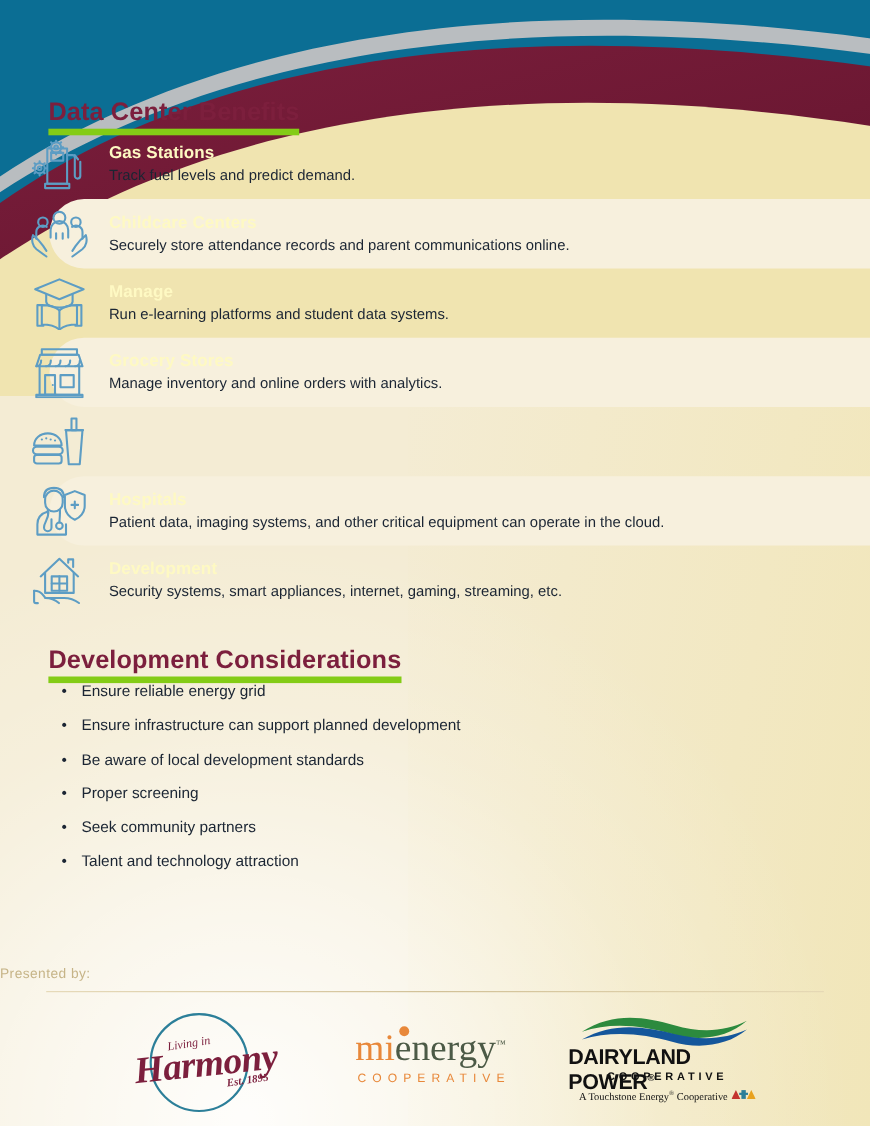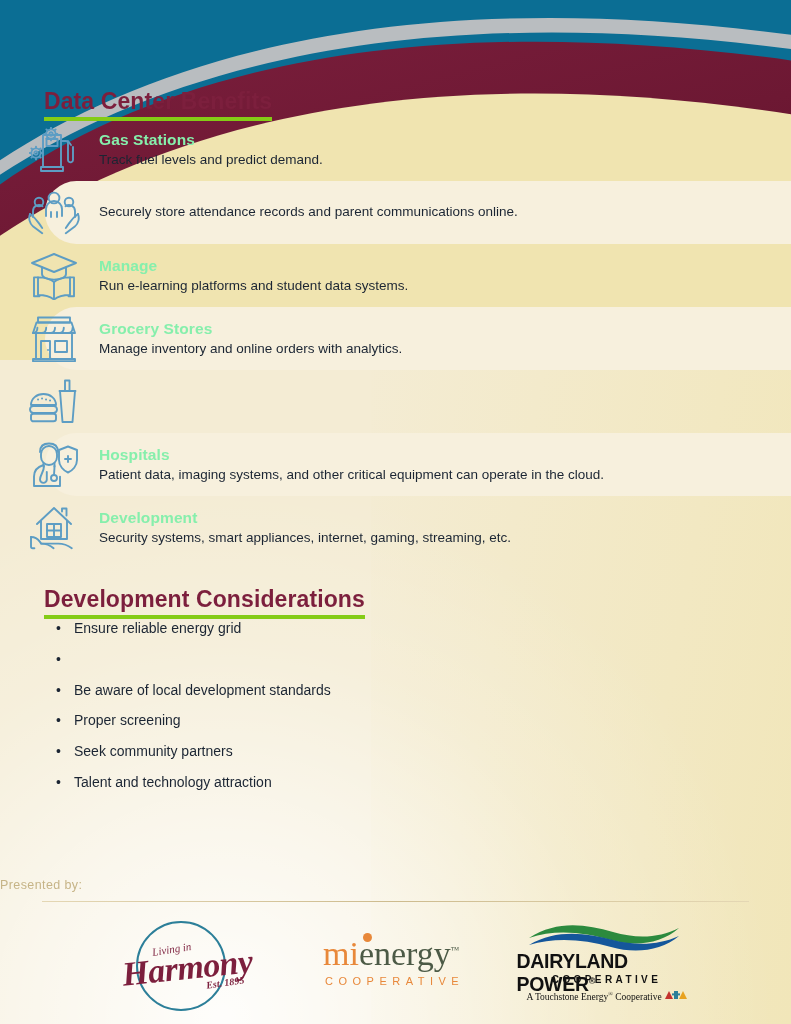--- a/index.html
+++ b/index.html
@@ -36,21 +36,21 @@
   .content{position:absolute;inset:0;z-index:3;}
 
   .section-head{
     position:absolute;
     color:#7c1f3d;
     font-weight:bold;
     letter-spacing:.1px;
   }
   .section-head .htext{
     display:inline-block;
-    border-bottom:4px solid #84cc16;
+    border-bottom:6px solid #84cc16;
     padding-bottom:2px;
   }
   #benefits-head{left:44px;top:88px;font-size:23px;}
   #dev-head{left:44px;top:586px;font-size:23px;}
 
   
   .rows{position:absolute;left:0;top:118px;width:791px;}
   .row{
     position:relative;
     height:63px;
@@ -66,21 +66,21 @@
   }
   .row.alt .band{background:transparent;}
   .row .ico{
     position:relative;z-index:2;
     width:74px;min-width:74px;height:58px;
     display:flex;align-items:center;justify-content:center;
     margin-left:-28px;
   }
   .row .txt{position:relative;z-index:2;margin-left:8px;}
   .row .ttl{
-    color:#86efac;font-size:15.5px;font-weight:bold;line-height:1.15;
+    color:#fef9c3;font-size:15.5px;font-weight:bold;line-height:1.15;
     margin-bottom:3px;letter-spacing:.1px;
   }
   .row .desc{color:#1b2533;font-size:13.5px;line-height:1.2;}
 
   
   .dev-list{position:absolute;left:56px;top:620px;width:600px;}
   .dev-item{
     display:flex;align-items:flex-start;
     color:#1b2533;font-size:14px;
     margin-bottom:14px;line-height:1.2;
@@ -234,20 +234,21 @@
             <circle cx="41" cy="12" r="4.3"></circle>
             <path d="M47 27 v-6 a6 6 0 0 0 -9.5 -4.8"></path>
             <path d="M23 22 v5 M29 22 v5"></path>
             <path d="M2 24 c-1.6 4 -0.6 9.5 3.2 12.6 l9 6.6"></path>
             <path d="M2 24 c2.6 1.8 7 6.4 9.2 9.6 l3 4.4"></path>
             <path d="M50 24 c1.6 4 0.6 9.5 -3.2 12.6 l-9 6.6"></path>
             <path d="M50 24 c-2.6 1.8 -7 6.4 -9.2 9.6 l-3 4.4"></path>
           </svg>
         </div>
         <div class="txt">
+          <div class="ttl">Childcare Centers</div>
           <div class="desc">Securely store attendance records and parent communications online.</div>
         </div>
       </div>
 
       <div class="row alt">
         <div class="band"></div>
         <div class="ico">
           <svg width="50" height="48" viewBox="0 0 50 48" fill="none" stroke="#5d9dc4" stroke-width="1.9" stroke-linecap="round" stroke-linejoin="round">
             <path d="M25 2 L47 11 L25 20 L3 11 Z"></path>
             <path d="M13 15.5 v6.5 c0 3.3 5.4 5.6 12 5.6 s12 -2.3 12 -5.6 v-6.5"></path>
@@ -344,20 +345,21 @@
       <span class="htext">Development Considerations</span>
     </div>
 
     <div class="dev-list">
       <div class="dev-item">
         <span class="bullet">•</span>
         <span>Ensure reliable energy grid</span>
       </div>
       <div class="dev-item">
         <span class="bullet">•</span>
+        <span>Ensure infrastructure can support planned development</span>
       </div>
       <div class="dev-item">
         <span class="bullet">•</span>
         <span>Be aware of local development standards</span>
       </div>
       <div class="dev-item">
         <span class="bullet">•</span>
         <span>Proper screening</span>
       </div>
       <div class="dev-item">

